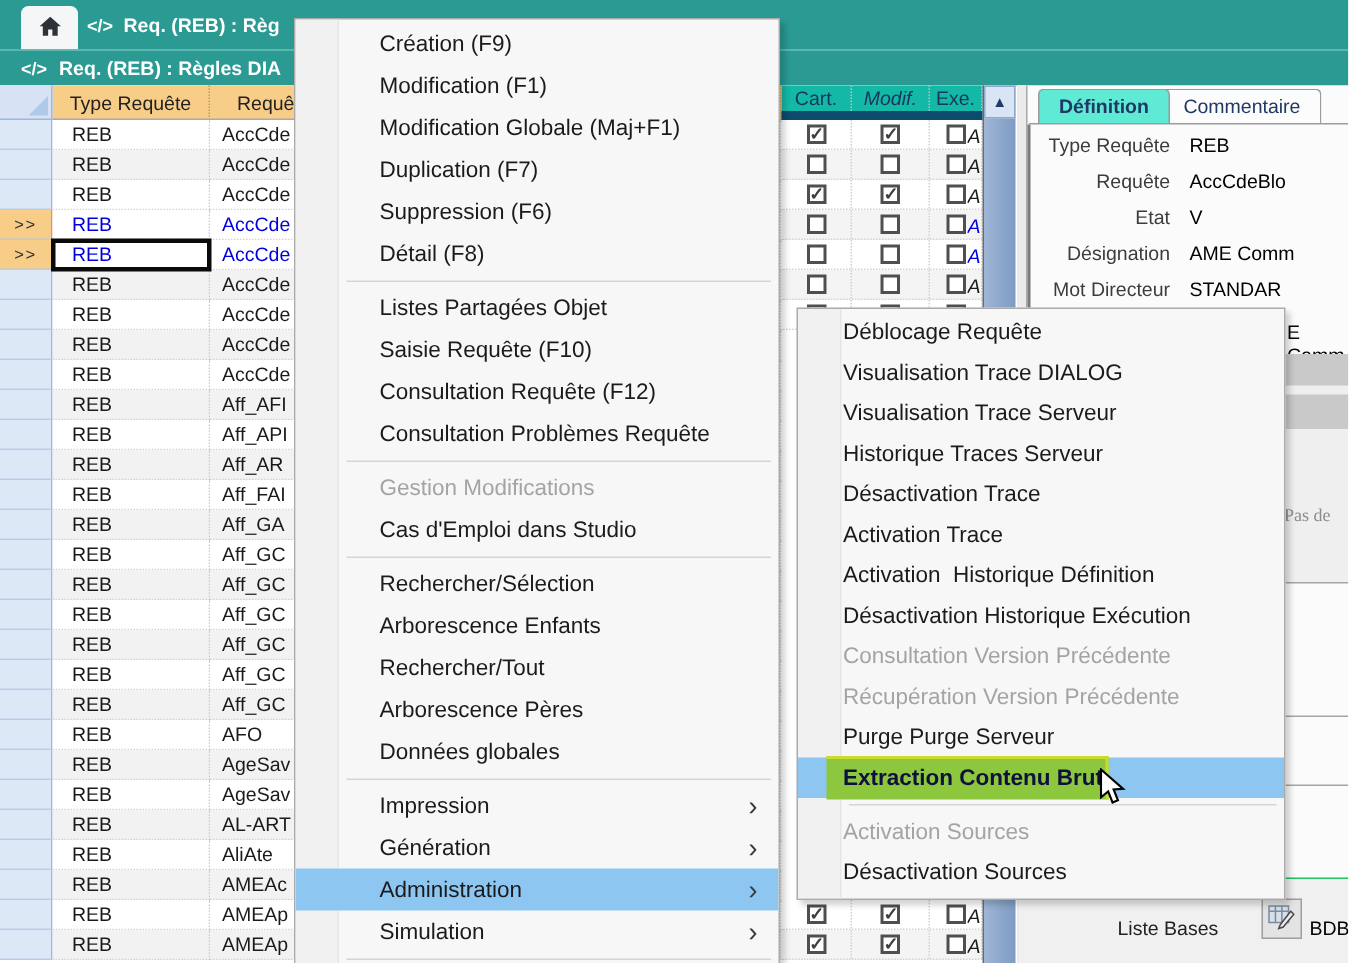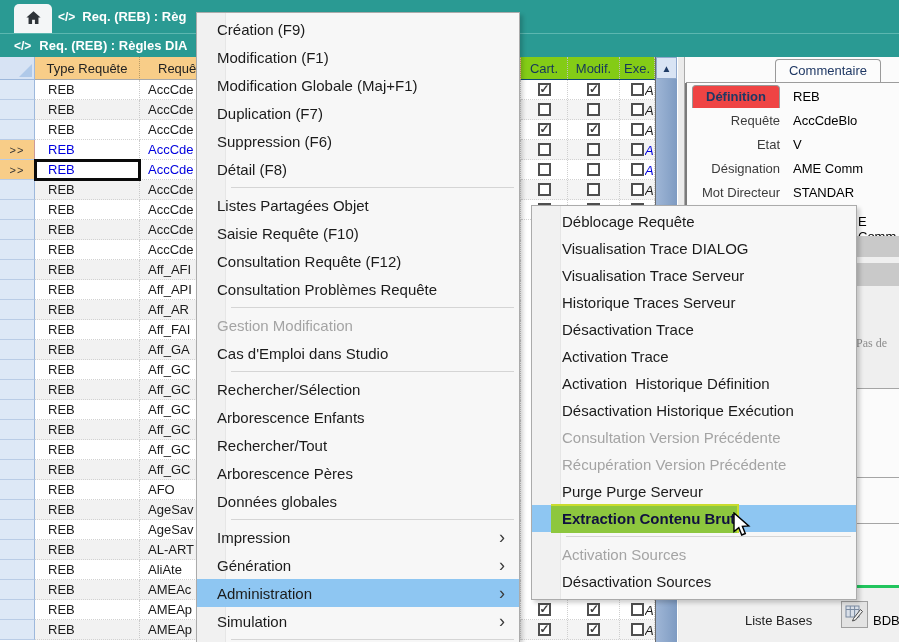--- a/index.html
+++ b/index.html
@@ -31,64 +31,64 @@
 .trow .c2 { flex:1; }
 .trow .c1, .trow .c2 { border-right:1px dotted #C9C9C9; border-bottom:1px dotted #D2D2D2; display:flex; align-items:center; padding-left:13px; background:#fff; color:#1a1a1a; }
 .trow .c2 { padding-left:8px; }
 .trow:nth-child(even) .c1, .trow:nth-child(even) .c2 { background:#F2F2F2; }
 .trow.mark .rh { background:var(--header-orange,#F8CD88); border-right:1px solid #C99; }
 .trow.blue .c1, .trow.blue .c2 { color:var(--selected-text-blue,#0000DD); background:#fff; }
 .trow .selbox { display:none; }
 .trow.sel .selbox { display:block; position:absolute; left:34px; top:-1px; width:107px; height:22px; border:3px solid #0A0A0A; z-index:3; }
 
 .cg { position:absolute; left:521px; top:57px; width:134px; height:585px; background:#fff; }
-.cg-head { position:absolute; top:0; left:0; height:23px; display:flex; width:134px; background:#84cc16; border-bottom:1px solid #0c4a6e; }
+.cg-head { position:absolute; top:0; left:0; height:23px; display:flex; width:134px; background:#14b8a6; border-bottom:6px solid #0c4a6e; }
 .cg-head div { display:flex; align-items:center; justify-content:center; color:#16365C; border-right:1px dotted #C0C0C0; }
-.cg-head .w1{width:47px;} .cg-head .w2{width:52px;} .cg-head .w3{width:35px;}
+.cg-head .w1{width:47px;} .cg-head .w2{width:52px;font-style:italic;} .cg-head .w3{width:35px;}
 .cg-rows { position:absolute; top:23px; left:0; width:134px; height:562px; }
 .cgrow { position:absolute; left:0; width:134px; height:20px; display:flex; border-bottom:1px dotted #D2D2D2; }
 .cgrow.even { background:#F4F4F4; }
 .cgc { display:flex; align-items:center; justify-content:center; border-right:1px dotted #CFCFCF; }
 .cgc.w1{width:47px;} .cgc.w2{width:52px;} .cgc.w3{width:35px;}
 .cb { width:13px; height:13px; border:2px solid #4F4F4F; background:#fff; position:relative; }
 .cb.checked::after { content:"✓"; position:absolute; left:0; top:-3px; font-size:12px; font-weight:bold; color:#3F3F3F; }
 .peek { position:absolute; left:124px; top:3px; width:10px; height:16px; overflow:hidden; font-style:italic; color:#1a1a1a; }
 .cgrow.blue .peek { color:var(--selected-text-blue,#0000DD); }
 
 .sbar { position:absolute; left:655px; top:57px; width:22px; height:585px; background:linear-gradient(to right,#9FB6D6,#7E9BC2); border-left:1px solid #6B6B6B; }
 .sb-btn { height:22px; background:#D9E4F4; border:1px solid #8FA8CC; display:flex; align-items:center; justify-content:center; color:#1F3B66; font-size:10px; }
 
 .panel { position:absolute; left:678px; top:57px; width:221px; height:585px; background:#FBFBFB; }
 .pstrip { position:absolute; left:0; top:0; width:7px; height:585px; background:#EBEBEB; border-right:1px solid #AAAAAA; }
 .vsplit { position:absolute; left:7px; top:26px; width:2px; height:502px; background:#7A7A7A; }
 .ptabs { position:absolute; left:14px; top:2px; height:23px; display:flex; }
 .ptab { height:23px; line-height:22px; padding:0 13px; border:1px solid #9A9A9A; border-bottom:none; border-radius:4px 4px 0 0; background:#FCFCFC; color:#1F3864; margin-right:-5px; position:relative; z-index:1; }
-.ptab.active { font-weight:bold; z-index:2; background:#ef4444;margin-top:26px; }
+.ptab.active { font-weight:bold; z-index:2; background:#5eead4; }
 .tabline { position:absolute; left:8px; top:25px; width:213px; height:1px; background:#9C9C9C; }
 .pfields { position:absolute; left:9px; top:31px; width:212px; }
 .pfrow { display:flex; height:16px; margin-bottom:8px; align-items:center; }
 .pfl { width:93px; text-align:right; color:#3C3C3C; }
 .pfv { padding-left:13px; color:#000; white-space:nowrap; }
 
 .frag { position:absolute; color:#000; }
 .gblock { position:absolute; left:856px; width:43px; background:#EFEFEF; }
 .gbar { position:absolute; left:856px; width:43px; background:#C9C9C9; }
 .pasde { position:absolute; left:856px; width:43px; color:#8C8C8C; font-size:12px; }
 .hline { position:absolute; left:856px; width:43px; height:1px; background:#A5A5A5; }
-.bottomright { position:absolute; left:679px; top:585px; width:220px; height:57px; background:#F0F0F0; border-top:3px solid #22c55e;text-decoration:underline; }
+.bottomright { position:absolute; left:679px; top:585px; width:220px; height:57px; background:#F0F0F0; border-top:1px solid #22c55e;text-decoration:underline; }
 .lb-label { position:absolute; left:66px; top:25px; color:#222; }
 .lb-btn { position:absolute; left:162px; top:13px; width:27px; height:27px; background:#E3E3E3; border:1px solid #9F9F9F; display:flex; align-items:center; justify-content:center; }
 .lb-val { position:absolute; left:194px; top:25px; color:#000; white-space:nowrap; }
 
 .menu { position:absolute; background:#F7F7F7; border:1px solid #ABABAB; box-shadow:3px 3px 4px rgba(0,0,0,0.18); z-index:10; padding-top:2px; overflow:hidden; }
 .menu::before { content:""; position:absolute; left:0; top:0; bottom:0; width:28px; background:#F1F1F1; border-right:1px solid #E6E6E6; }
 #mainmenu { left:196px; top:12px; width:324px; height:632px; }
 #submenu { left:531px; top:205px; width:326px; height:395px; z-index:11; }
 .mi { position:relative; display:flex; align-items:center; font-size:15px; color:#1B1B1B; }
-#mainmenu .mi { height:28px; padding-left:20px; }
+#mainmenu .mi { height:28px; padding-left:56px; }
 #submenu .mi { height:27px; padding-left:30px; }
 .mi.dis { color:#A4A4A4; }
 .mi.hl { background:var(--menu-highlight,#8EC6F2); }
 .mi .lbl { position:relative; z-index:2; white-space:pre; }
 .mi .arrow { position:absolute; right:14px; font-size:18px; line-height:1; color:#3A3A3A; z-index:2; }
 .mi.marked::before { content:""; position:absolute; left:19px; top:-1px; bottom:-1px; width:186px; background:var(--marker-green,#8DC73E); border-top:2px solid #C9DC2E; border-right:2px solid #C9DC2E; z-index:1; }
 .mi.marked .lbl { color:#10103F; font-weight:bold; }
 .sep { position:relative; height:8px; }
 #submenu .sep { height:9px; }
 .sep::after { content:""; position:absolute; left:34px; right:5px; top:4px; border-top:1px solid #D5D5D5; }
@@ -680,21 +680,21 @@
       <div class="mi">
     <span class="lbl">Consultation Requête (F12)</span>
     <span class="arrow"></span>
   </div>
       <div class="mi">
     <span class="lbl">Consultation Problèmes Requête</span>
     <span class="arrow"></span>
   </div>
       <div class="sep"></div>
       <div class="mi dis">
-    <span class="lbl">Gestion Modification</span>
+    <span class="lbl">Gestion Modifications</span>
     <span class="arrow"></span>
   </div>
       <div class="mi">
     <span class="lbl">Cas d'Emploi dans Studio</span>
     <span class="arrow"></span>
   </div>
       <div class="sep"></div>
       <div class="mi">
     <span class="lbl">Rechercher/Sélection</span>
     <span class="arrow"></span>

